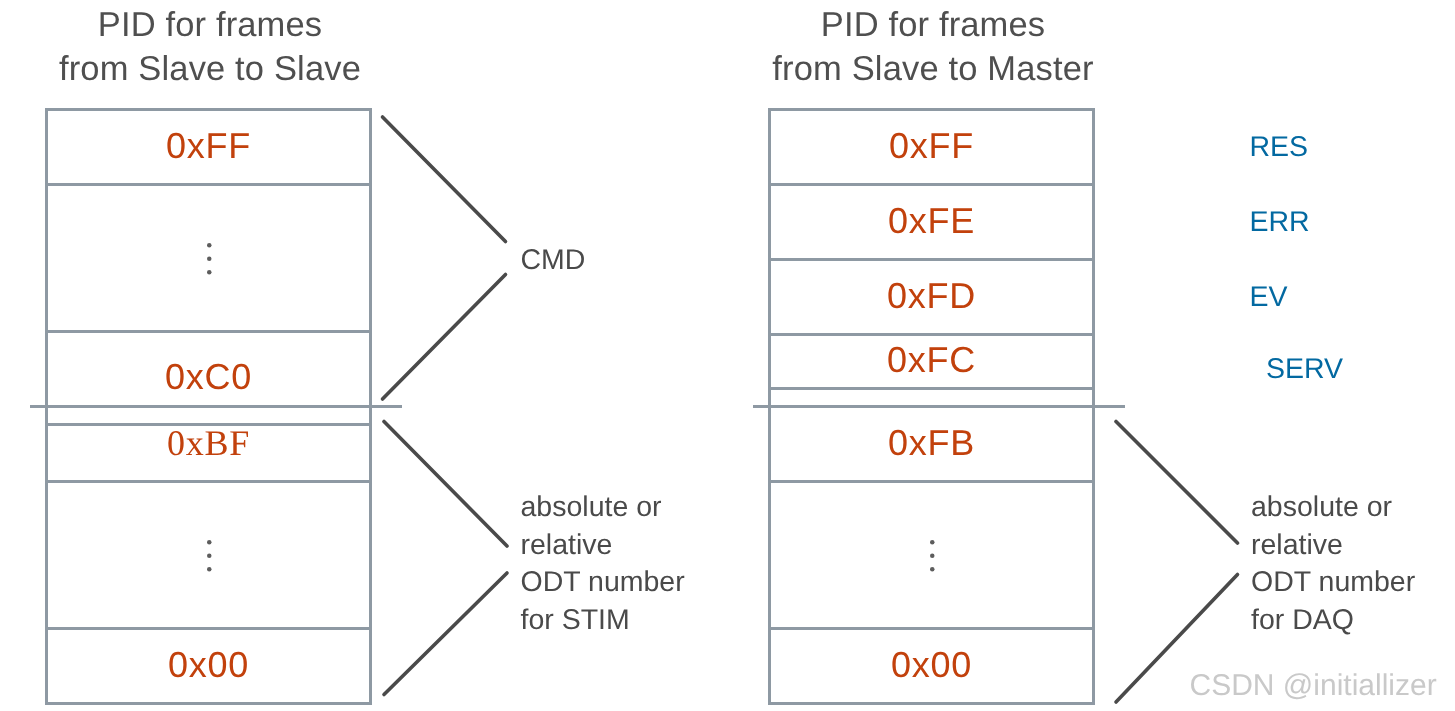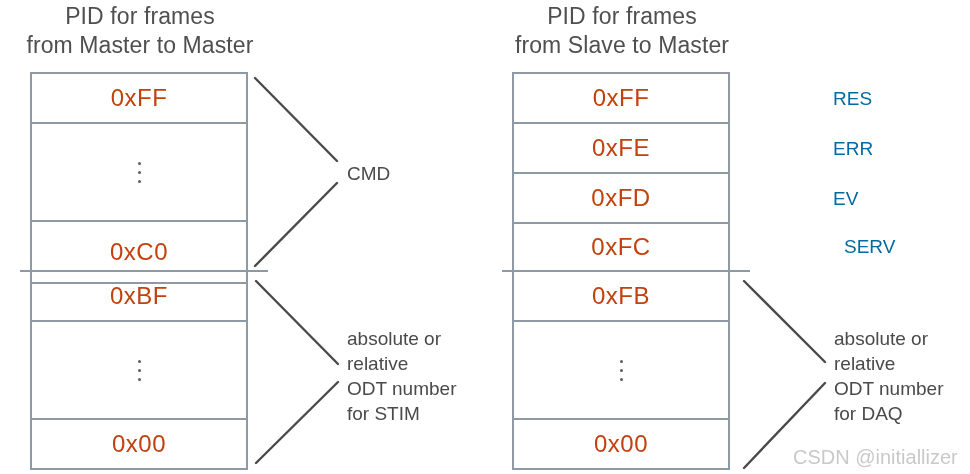--- a/index.html
+++ b/index.html
@@ -96,40 +96,40 @@
     color: #c9c9c9;
     white-space: nowrap;
   }
 </style>
 </head>
 <body>
 
 <div id="root">
 
   <div class="title" style="left:30px; top:2px; width:220px;">PID for frames</div>
-  <div class="title" style="left:0px; top:31px; width:280px;">from Master to Master</div>
+  <div class="title" style="left:0px; top:31px; width:280px;">from Slave to Slave</div>
 
   <div class="title" style="left:512px; top:2px; width:220px;">PID for frames</div>
   <div class="title" style="left:480px; top:31px; width:284px;">from Slave to Master</div>
 
   <div class="pid-table" style="left:30px; top:72px; width:218px; height:398px;">
     <div class="pid-row" style="top:0px; height:50px;">
       <span class="pid-value">0xFF</span>
     </div>
     <div class="pid-row" style="top:50px; height:98px;">
       <span class="vdots">
           <i></i>
           <i></i>
           <i></i>
         </span>
     </div>
     <div class="pid-row" style="top:148px; height:62px;">
       <span class="pid-value">0xC0</span>
     </div>
-    <div class="pid-row" style="top:198px; height:50px;">
+    <div class="pid-row" style="top:198px; height:50px;font-family:Liberation Serif, serif;">
       <span class="pid-value">0xBF</span>
     </div>
     <div class="pid-row" style="top:248px; height:98px;">
       <span class="vdots">
           <i></i>
           <i></i>
           <i></i>
         </span>
     </div>
     <div class="pid-row last" style="top:346px; height:48px;">
@@ -141,21 +141,21 @@
   <div class="pid-table" style="left:512px; top:72px; width:218px; height:398px;">
     <div class="pid-row" style="top:0px; height:50px;">
       <span class="pid-value">0xFF</span>
     </div>
     <div class="pid-row" style="top:50px; height:50px;">
       <span class="pid-value">0xFE</span>
     </div>
     <div class="pid-row" style="top:100px; height:50px;">
       <span class="pid-value">0xFD</span>
     </div>
-    <div class="pid-row" style="top:150px; height:48px;">
+    <div class="pid-row" style="top:150px; height:36px;">
       <span class="pid-value">0xFC</span>
     </div>
     <div class="pid-row" style="top:198px; height:50px;">
       <span class="pid-value">0xFB</span>
     </div>
     <div class="pid-row" style="top:248px; height:98px;">
       <span class="vdots">
           <i></i>
           <i></i>
           <i></i>

